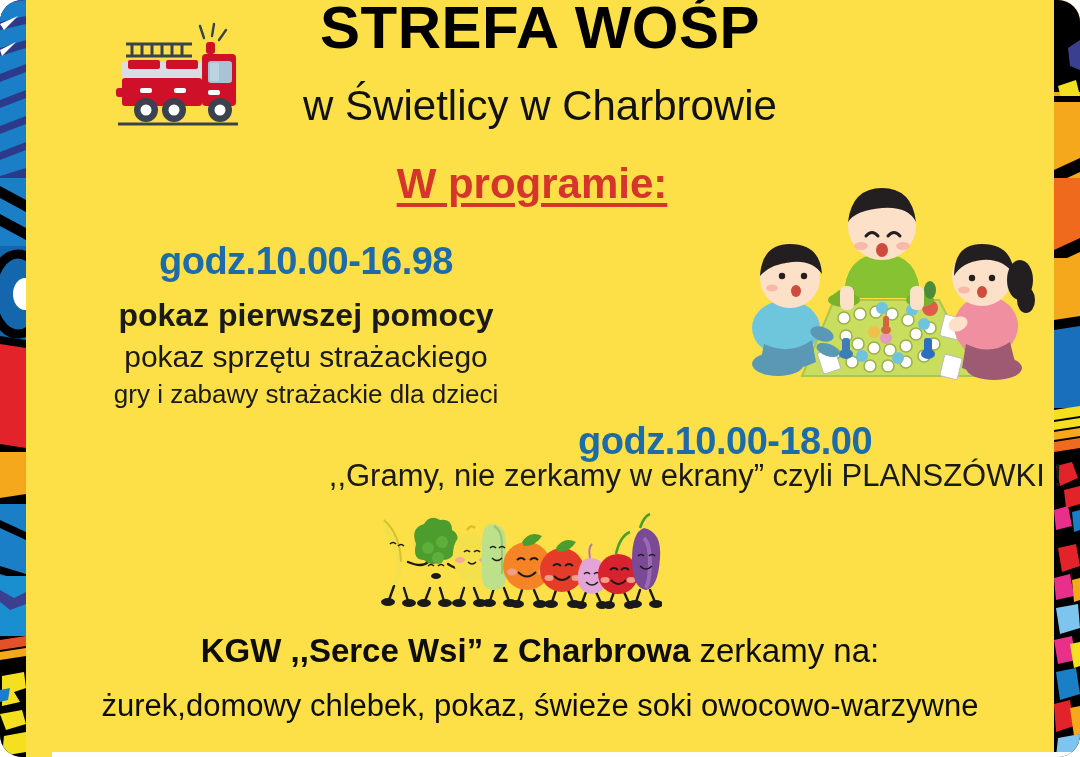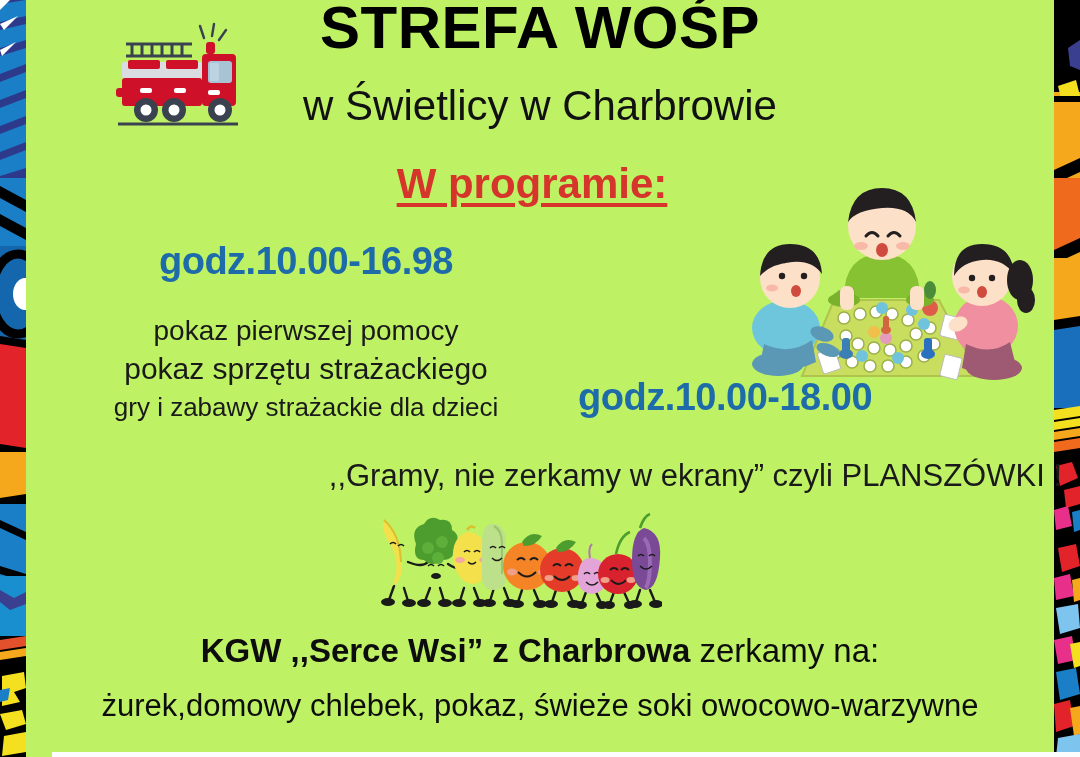--- a/index.html
+++ b/index.html
@@ -9,22 +9,23 @@
     height: 757px;
     overflow: hidden;
     background: #ffffff;
     font-family: "Liberation Sans", sans-serif;
   }
 
   #poster {
     position: relative;
     width: 1080px;
     height: 757px;
-    background: #bef264;
+    background: #fde047;
     overflow: hidden;
+    border-radius: 22px;
   }
 
   
   .border-strip {
     position: absolute;
     top: 0;
     height: 757px;
     overflow: hidden;
   }
   .border-left  { left: 0;  width: 26px; }
@@ -87,41 +88,42 @@
     text-align: center;
   }
   .time-blue {
     font-size: 38px;
     font-weight: bold;
     color: #1d6ba8;
     letter-spacing: -0.5px;
     line-height: 1.15;
   }
   .line-act-1 {
-    font-size: 28px;
+    font-size: 32px;
     color: #1a1a1a;
     line-height: 1.35;
-    margin-top: 28px;
+    margin-top: 10px;
+    font-weight: bold;
   }
   .line-act-2 {
     font-size: 30px;
     color: #1a1a1a;
     line-height: 1.35;
   }
   .line-act-3 {
     font-size: 26px;
     color: #1a1a1a;
     line-height: 1.35;
   }
 
   
   .block-right {
     position: absolute;
     left: 552px;
-    top: 376px;
+    top: 420px;
     width: 400px;
     text-align: left;
   }
   .block-right .time-blue { font-size: 38px; }
 
   .quote-line {
     position: absolute;
     left: 26px;
     top: 458px;
     width: 1010px;

